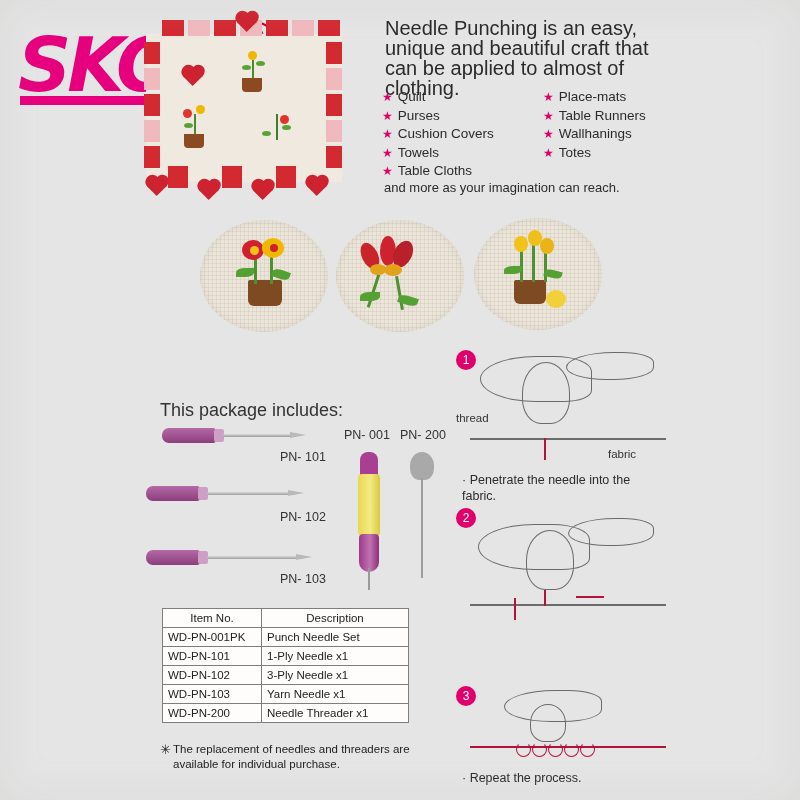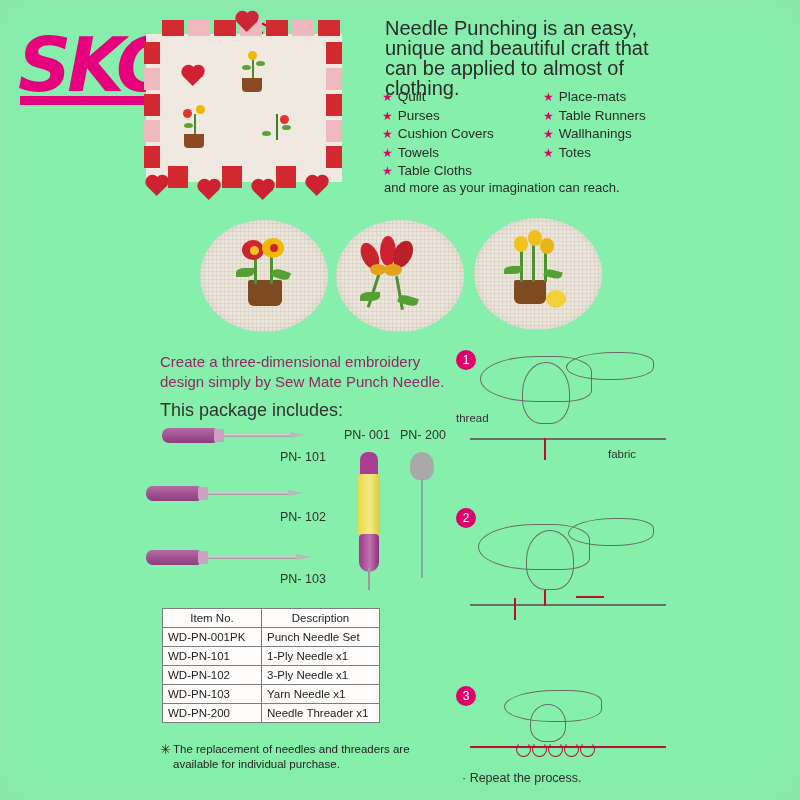--- a/index.html
+++ b/index.html
@@ -11,21 +11,21 @@
     width: 800px;
     height: 800px;
     overflow: hidden;
     font-family: "Liberation Sans", sans-serif;
     color: #222;
   }
   #page {
     position: relative;
     width: 800px;
     height: 800px;
-    background: #86efac;
+    background: #e5e5e5;
     overflow: hidden;
   }
   
   #page::after {
     content: "";
     position: absolute;
     inset: 0;
     pointer-events: none;
     box-shadow: inset 0 0 40px rgba(180,170,165,0.18);
   }
@@ -348,21 +348,21 @@
     position: absolute;
     font-size: 12.5px;
     color: #333;
   }
 
   
   #spec-table {
     position: absolute;
     left: 162px;
     top: 608px;
-    width: 218px;
+    width: 247px;
     border-collapse: collapse;
     font-size: 11.5px;
     background: #fffdfb;
   }
   #spec-table th, #spec-table td {
     border: 1px solid #7e7e7e;
     padding: 2px 5px;
     text-align: left;
     color: #222;
     line-height: 14px;
@@ -591,21 +591,20 @@
     <div class="stem" style="left:58px;top:26px;width:3px;height:38px;"></div>
     <div class="stem" style="left:70px;top:32px;width:3px;height:32px;"></div>
     <div class="leaf" style="left:30px;top:48px;width:18px;height:8px;"></div>
     <div class="leaf" style="left:70px;top:52px;width:18px;height:8px;transform:rotate(15deg);"></div>
     <div class="petal" style="left:40px;top:18px;width:14px;height:16px;background:#f0c21a;"></div>
     <div class="petal" style="left:54px;top:12px;width:14px;height:16px;background:#efc01b;"></div>
     <div class="petal" style="left:66px;top:20px;width:14px;height:16px;background:#e8b417;"></div>
     <div class="petal" style="left:72px;top:72px;width:20px;height:18px;background:#f2d03a;"></div>
   </div>
 
-  <div id="create-text">Create a three-dimensional embroidery design simply by Sew Mate Punch Needle.</div>
   <div id="includes-text">This package includes:</div>
 
   <div class="needle" style="left:162px;top:424px;width:160px;height:24px;">
     <div class="handle"></div>
     <div class="collar"></div>
     <div class="shaft"></div>
     <div class="tip" style="left:128px;"></div>
   </div>
   <div class="needle-label" style="left:280px;top:450px;">PN- 101</div>
 
@@ -678,20 +677,21 @@
   <div class="step-num" style="left:456px;top:350px;">1</div>
   <div class="step-art" style="left:470px;top:352px;width:200px;height:110px;">
     <div class="hand-line" style="left:10px;top:4px;width:110px;height:44px;border-radius:60% 40% 30% 60%;"></div>
     <div class="hand-line" style="left:52px;top:10px;width:46px;height:60px;border-radius:50% 50% 40% 40%;"></div>
     <div class="hand-line" style="left:96px;top:0px;width:86px;height:26px;border-radius:60% 40% 50% 50%;"></div>
     <div class="fabric-line" style="left:0px;top:86px;width:196px;"></div>
     <div class="red-thread" style="left:74px;top:86px;width:1.6px;height:22px;"></div>
   </div>
   <div class="small-label" style="left:456px;top:412px;">thread</div>
   <div class="small-label" style="left:608px;top:448px;">fabric</div>
+  <div class="step-caption" style="left:462px;top:472px;">· Penetrate the needle into the fabric.</div>
 
   <div class="step-num" style="left:456px;top:508px;">2</div>
   <div class="step-art" style="left:470px;top:512px;width:200px;height:112px;">
     <div class="hand-line" style="left:8px;top:12px;width:110px;height:44px;border-radius:60% 40% 30% 60%;"></div>
     <div class="hand-line" style="left:56px;top:18px;width:46px;height:58px;border-radius:50% 50% 40% 40%;"></div>
     <div class="hand-line" style="left:98px;top:6px;width:84px;height:26px;border-radius:60% 40% 50% 50%;"></div>
     <div class="fabric-line" style="left:0px;top:92px;width:196px;"></div>
     <div class="red-thread" style="left:44px;top:86px;width:1.6px;height:22px;"></div>
     <div class="red-thread" style="left:74px;top:78px;width:1.6px;height:16px;"></div>
     <div class="red-thread" style="left:106px;top:84px;width:28px;height:1.6px;"></div>

